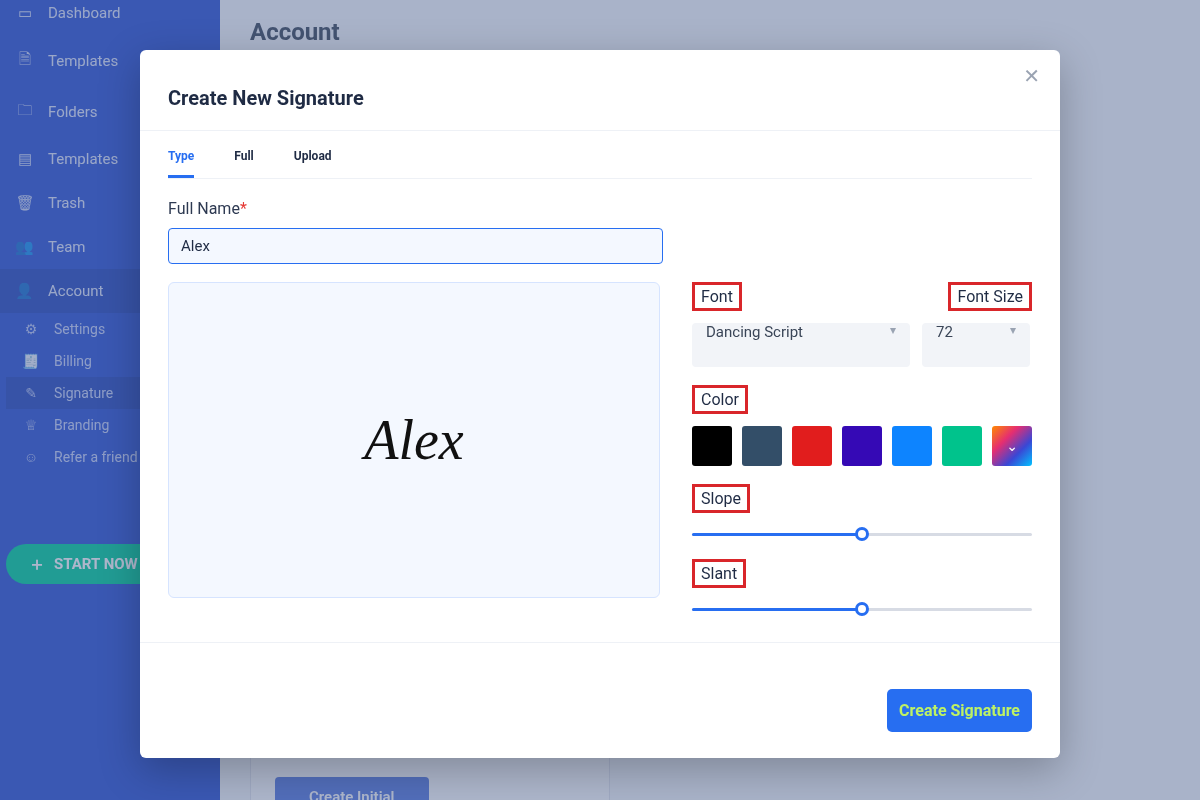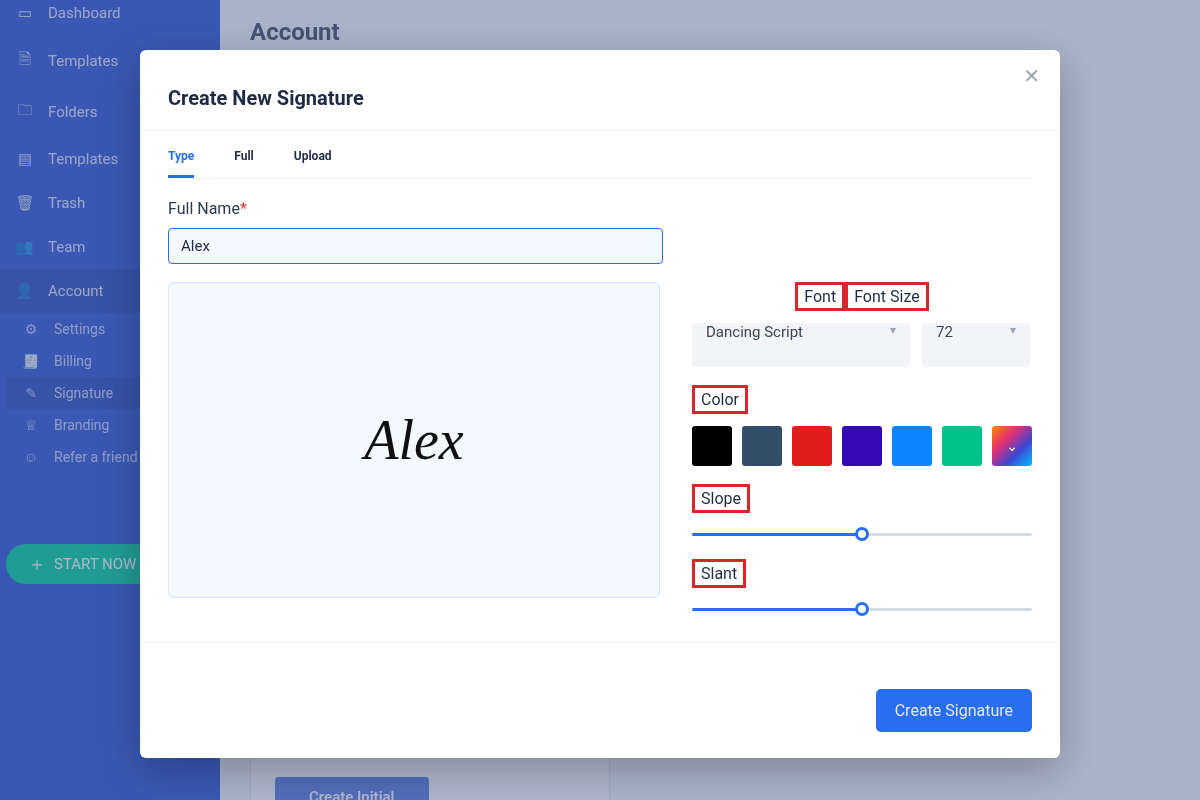--- a/index.html
+++ b/index.html
@@ -8,21 +8,21 @@
 
   
   .sidebar { position:absolute; left:0; top:0; width:220px; height:800px; background:#2f55d4; color:#dde4f9; }
   .side-item { display:flex; align-items:center; gap:14px; padding:13px 16px; font-size:15px; cursor:pointer; }
   .side-item.sub { padding:8px 16px 8px 16px; font-size:14px; color:#c7d2f7; }
   .side-item.top { padding-top:4px; }
   .side-item.active { background:#284bbd; }
   .side-item.sub.active { background:#284bbd; }
   .side-icon { width:18px; display:flex; justify-content:center; opacity:.9;}
   .side-sub-group { padding-left:6px;}
-  .start-btn { position:absolute; left:6px; bottom:216px; background:#00d09c; color:#fff; border-radius:999px; padding:11px 22px; font-weight:400; font-size:15px; display:flex; align-items:center; gap:8px; cursor:pointer; }
+  .start-btn { position:absolute; left:6px; bottom:216px; background:#00d09c; color:#fff; border-radius:999px; padding:11px 22px; font-weight:700; font-size:15px; display:flex; align-items:center; gap:8px; cursor:pointer; }
   .plus { font-size:18px; line-height:0; }
 
   
   .main { position:absolute; left:220px; top:0; right:0; bottom:0; background:#f7f9fc; padding:18px 30px; }
   .page-title { color:#3f4b5b; font-size:24px; font-weight:700; }
   .card { margin-top:50px; background:#fff; border:1px solid #e5e8ef; border-radius:4px; width:360px; padding:30px 24px 24px; }
   .create-initial { background:#5a7de0; color:#fff; padding:11px 34px; border-radius:4px; font-size:15px; font-weight:600; display:inline-block; cursor:pointer; margin-top:6px; }
 
   
   .overlay { position:absolute; inset:0; background:rgba(73,94,140,.45); display:flex; align-items:flex-start; justify-content:center; }
@@ -45,35 +45,35 @@
   .preview-text { font-family: "Brush Script MT","Segoe Script",cursive; font-size:56px; color:#111; font-style:italic; }
 
   .controls { flex:1; }
   .boxed-label { display:inline-block; border:3px solid #d9262a; padding:2px 6px; font-size:16px; color:#1f2b44; }
   .select-row { display:flex; gap:12px; margin-top:12px; }
   .select { background:#f2f4f8; border-radius:4px; height:44px; display:flex; align-items:flex-start; justify-content:space-between; padding:0 14px; color:#3a4557; font-size:15px; cursor:pointer; }
   .select.font { width:218px; }
   .select.size { width:108px;gap:44px; }
   .chev { color:#9aa3b2; font-size:12px; }
 
-  .label-row-two { display:flex; justify-content:center; align-items:flex-start; }
+  .label-row-two { display:flex; justify-content:space-between; align-items:flex-start; }
 
   .swatches { display:flex; gap:10px; margin-top:12px; }
   .swatch { width:40px; height:40px; border-radius:3px; cursor:pointer; }
   .swatch.custom { background:linear-gradient(135deg,#ff8a00,#e52e71,#3a47d5,#00c2ff); display:flex; align-items:center; justify-content:center; color:#fff; font-size:14px;}
 
   .slider-block { margin-top:18px; }
   .slider { position:relative; margin-top:14px; height:14px; }
   .track { position:absolute; top:6px; left:0; right:0; height:3px; background:#d7dbe4; border-radius:3px; }
   .fill { position:absolute; top:6px; left:0; height:3px; background:#276ef1; border-radius:3px; }
   .knob { position:absolute; top:0; width:14px; height:14px; border:3px solid #276ef1; background:#fff; border-radius:50%; transform:translateX(-50%); }
 
   .modal-footer { margin-top:28px; padding-top:18px; display:flex; justify-content:flex-end; }
   .footer-divider { height:1px; background:#eef1f6; margin:26px -28px 0; }
-  .create-sig { background:#276ef1; color:#e5e5e5; font-weight:400; font-size:16px; padding:12px 19px; border-radius:5px; cursor:pointer; }
+  .create-sig { background:#276ef1; color:#bef264; font-weight:700; font-size:16px; padding:12px 12px; border-radius:5px; cursor:pointer; }
 </style>
 </head>
 <body>
 
 <div class="sidebar">
   <div class="side-item top">
     <span class="side-icon">▭</span>
     <span>Dashboard</span>
   </div>
   <div class="side-item">

